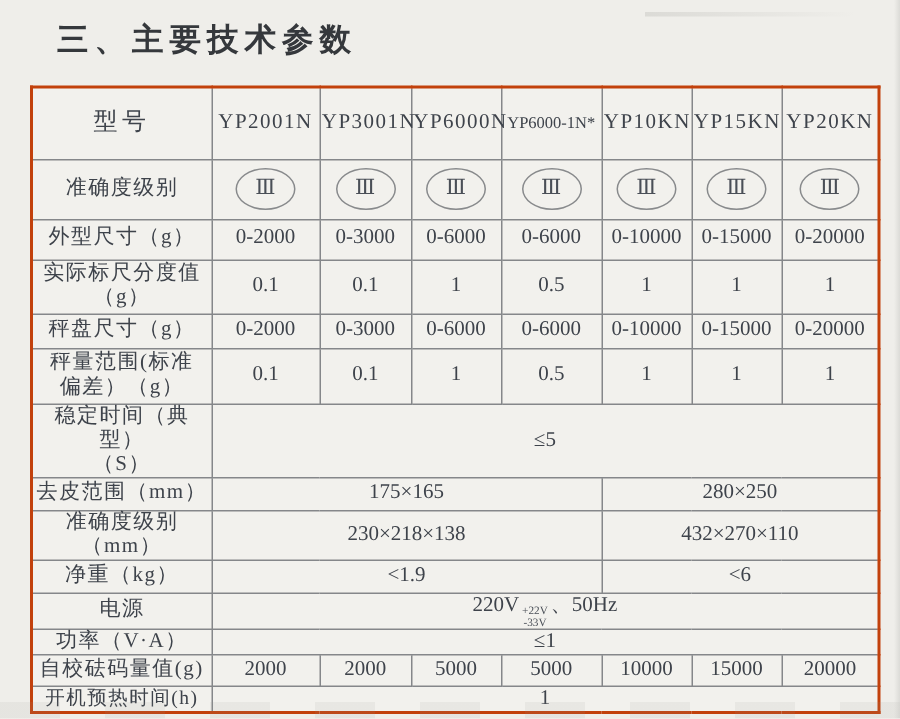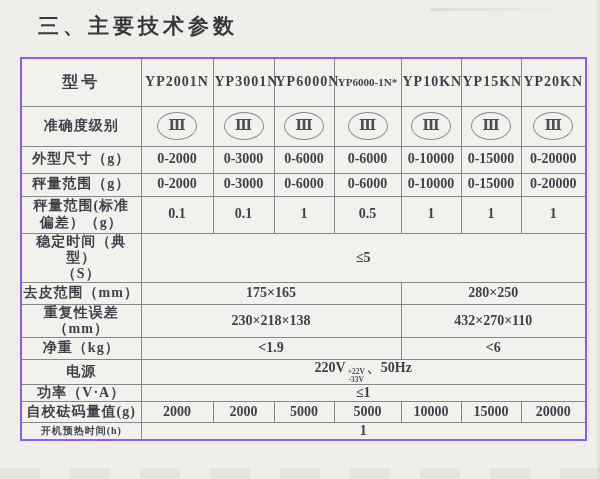--- a/index.html
+++ b/index.html
@@ -18,21 +18,21 @@
     width:565px;table-layout:fixed;border-collapse:collapse;
     background:#f2f1ed;
   }
   table.spec td{
     border:1px solid #85878a;
     text-align:center;vertical-align:middle;
     padding:0 1px;
     font-size:14px;color:#3e434b;
     line-height:1.15;
   }
-  table.spec{border:2px solid #8b5cf6;font-weight:bold;}
+  table.spec{border:2px solid #c2410c;}
   td.lbl{font-size:14px;color:#3a3e44;letter-spacing:1px;}
   td.model{font-size:12px;letter-spacing:1px;color:#464b55;}
   td.model.narrow{font-size:11px;letter-spacing:0;}
   .lbl-line{display:block;}
   .ellipse{
     display:inline-block;width:38px;height:26px;line-height:26px;
     border:1px solid #888a8c;border-radius:50%;
     font-size:14px;color:#4a4f57;
   }
   .val{color:#3d4550;margin-top:44px;}
@@ -100,22 +100,35 @@
     <tr style="height:27px">
       <td class="lbl">外型尺寸（g）</td>
       <td class="val">0-2000</td>
       <td class="val">0-3000</td>
       <td class="val">0-6000</td>
       <td class="val">0-6000</td>
       <td class="val">0-10000</td>
       <td class="val">0-15000</td>
       <td class="val">0-20000</td>
     </tr>
+    <tr style="height:36px">
+      <td class="lbl">
+        <span class="lbl-line">实际标尺分度值</span>
+        <span class="lbl-line">（g）</span>
+      </td>
+      <td class="val">0.1</td>
+      <td class="val">0.1</td>
+      <td class="val">1</td>
+      <td class="val">0.5</td>
+      <td class="val">1</td>
+      <td class="val">1</td>
+      <td class="val">1</td>
+    </tr>
     <tr style="height:23px">
-      <td class="lbl">秤量范围（g）</td>
+      <td class="lbl">秤盘尺寸（g）</td>
       <td class="val">0-2000</td>
       <td class="val">0-3000</td>
       <td class="val">0-6000</td>
       <td class="val">0-6000</td>
       <td class="val">0-10000</td>
       <td class="val">0-15000</td>
       <td class="val">0-20000</td>
     </tr>
     <tr style="height:37px">
       <td class="lbl">
@@ -136,21 +149,21 @@
         <span class="lbl-line">（S）</span>
       </td>
       <td class="val" colspan="7">≤5</td>
     </tr>
     <tr style="height:22px">
       <td class="lbl">去皮范围（mm）</td>
       <td class="val" colspan="4">175×165</td>
       <td class="val" colspan="3">280×250</td>
     </tr>
     <tr style="height:22px">
-      <td class="lbl">重复性误差（mm）</td>
+      <td class="lbl">准确度级别（mm）</td>
       <td class="val" colspan="4">230×218×138</td>
       <td class="val" colspan="3">432×270×110</td>
     </tr>
     <tr style="height:22px">
       <td class="lbl">净重（kg）</td>
       <td class="val" colspan="4">&lt;1.9</td>
       <td class="val" colspan="3">&lt;6</td>
     </tr>
     <tr style="height:22px">
       <td class="lbl">电源</td>
@@ -169,21 +182,21 @@
       <td class="lbl">自校砝码量值(g)</td>
       <td class="val">2000</td>
       <td class="val">2000</td>
       <td class="val">5000</td>
       <td class="val">5000</td>
       <td class="val">10000</td>
       <td class="val">15000</td>
       <td class="val">20000</td>
     </tr>
     <tr style="height:16px">
-      <td class="lbl" style="font-size:10px">开机预热时间(h)</td>
+      <td class="lbl" style="font-size:13px">开机预热时间(h)</td>
       <td class="val" colspan="7">1</td>
     </tr>
   </tbody>
 </table>
 
 <div class="note">注 1: 带（*）的 YP6000-1N 为新品预告。</div>
 
 <div class="smudge-top"></div>
 <div class="smudge-bottom"></div>
 <div class="edge-right"></div>

